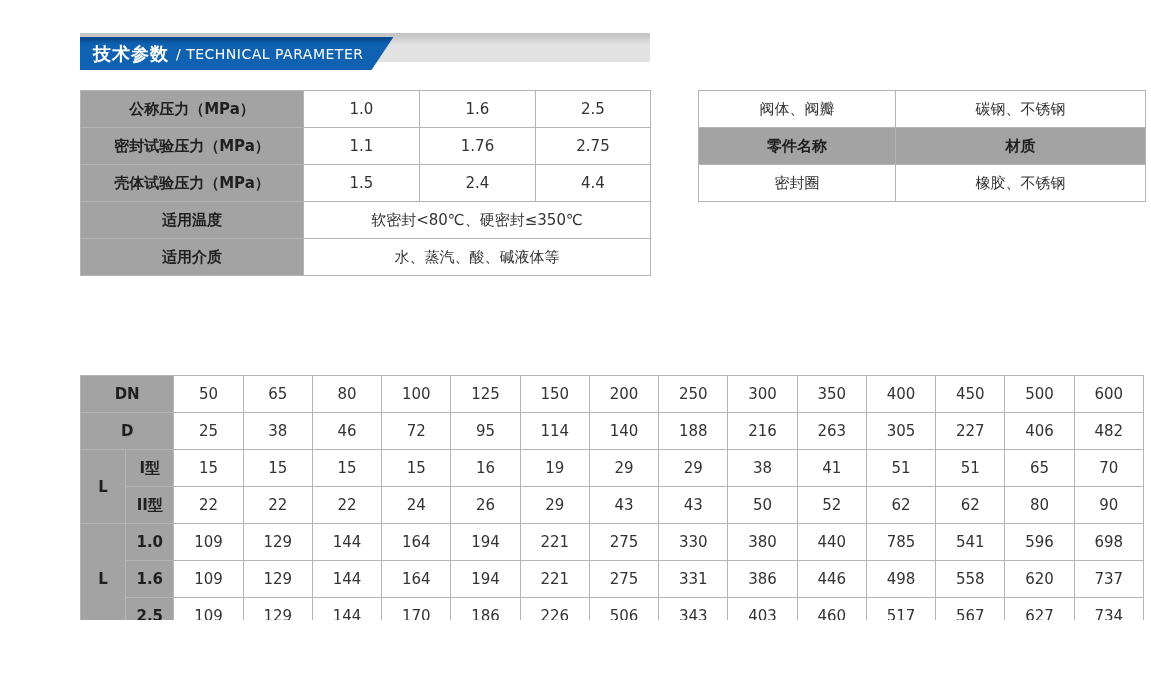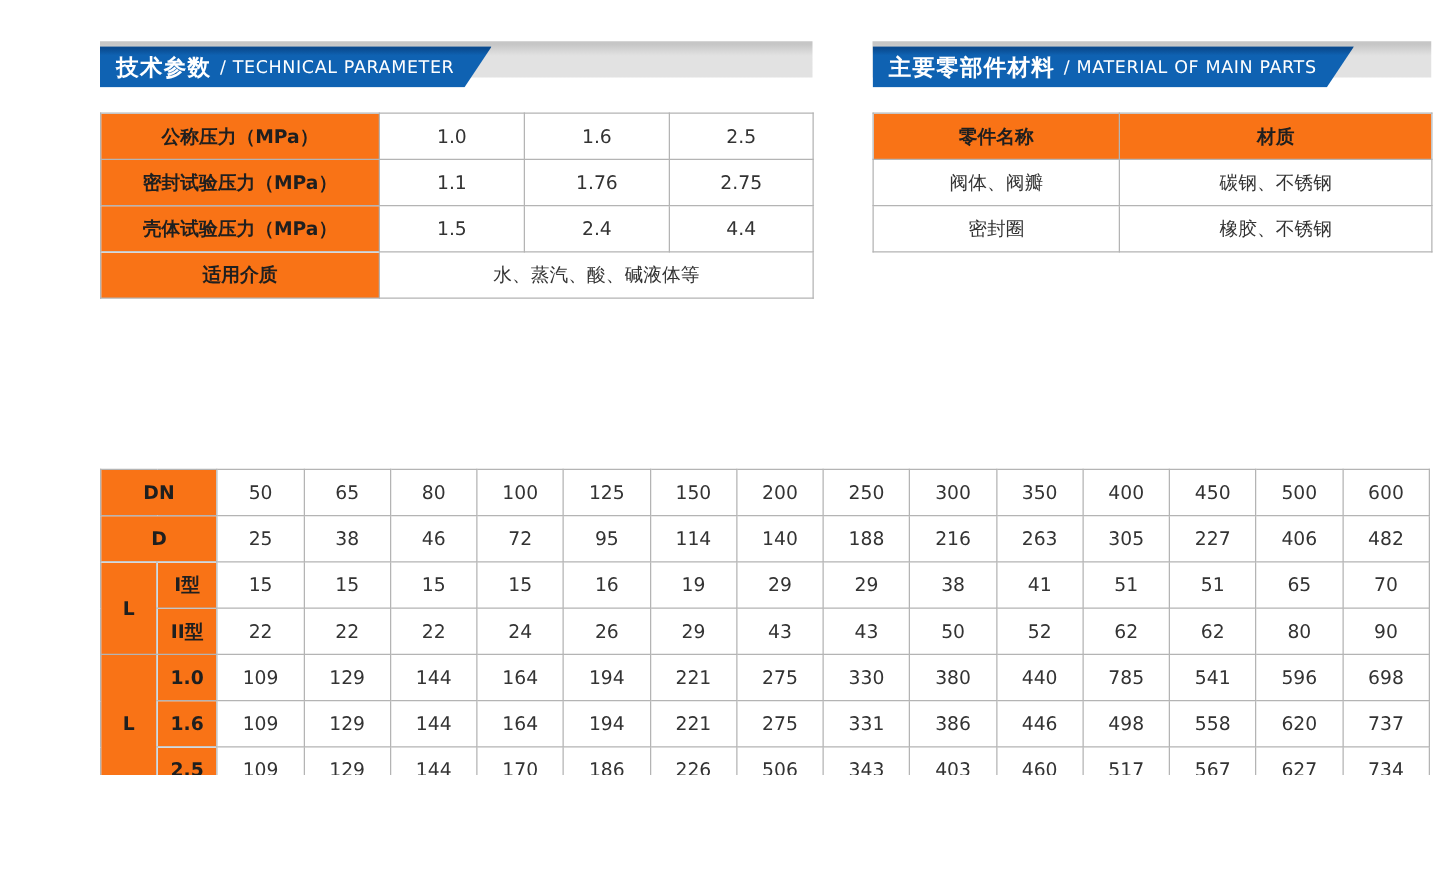--- a/index.html
+++ b/index.html
@@ -30,21 +30,21 @@
   
   table{border-collapse:collapse;table-layout:fixed;position:absolute;}
   th,td{
     border:1px solid #b4b4b4;
     text-align:center;vertical-align:middle;
     height:36px;padding:0 2px;
     font-size:15px;color:#333333;font-weight:400;
     font-family:"DejaVu Sans","Liberation Sans",sans-serif;
     overflow:hidden;white-space:nowrap;
   }
-  th{background:#f97316;font-weight:700;color:#1f1f1f;}
+  th{background:#a3a3a3;font-weight:700;color:#1f1f1f;}
   td{background:#ffffff;}
   #tech-table{left:40px;top:90px;width:570px;}
   #mat-table{left:658px;top:90px;width:447px;}
   #dim-table{left:40px;top:375px;width:1064px;}
   
   .footnote{
     position:absolute;left:43px;top:650px;
     font-size:15px;color:#a21caf;
   }
 </style>
@@ -54,27 +54,20 @@
 <div class="page">
 
   <div class="banner" style="left:40px;top:33px;width:570px">
     <div class="gray-strip"></div>
     <div class="blue-label">
       <span class="zh">技术参数</span>
       <span class="en">/ TECHNICAL PARAMETER</span>
     </div>
   </div>
 
-  <div class="banner" style="left:658px;top:33px;width:447px">
-    <div class="gray-strip"></div>
-    <div class="blue-label">
-      <span class="zh">主要零部件材料</span>
-      <span class="en">/ MATERIAL OF MAIN PARTS</span>
-    </div>
-  </div>
 
 
   <table id="tech-table">
     <colgroup>
       <col style="width:223px">
         <col style="width:116px">
         <col style="width:116px">
         <col style="width:115px">
     </colgroup>
     <tbody>
@@ -90,39 +83,43 @@
           <td>1.76</td>
           <td>2.75</td>
         </tr>
         <tr>
           <th>壳体试验压力（MPa）</th>
           <td>1.5</td>
           <td>2.4</td>
           <td>4.4</td>
         </tr>
         <tr>
+          <th>适用温度</th>
+          <td colspan="3">软密封&lt;80℃、硬密封≤350℃</td>
+        </tr>
+        <tr>
           <th>适用介质</th>
           <td colspan="3">水、蒸汽、酸、碱液体等</td>
         </tr>
       </tbody>
   </table>
 
   <table id="mat-table">
     <colgroup>
       <col style="width:197px">
         <col style="width:250px">
     </colgroup>
     <tbody>
         <tr>
+          <td>阀体、阀瓣</td>
+          <td>碳钢、不锈钢</td>
+        </tr>
+        <tr>
           <th>零件名称</th>
           <th>材质</th>
-        </tr>
-        <tr>
-          <td>阀体、阀瓣</td>
-          <td>碳钢、不锈钢</td>
         </tr>
         <tr>
           <td>密封圈</td>
           <td>橡胶、不锈钢</td>
         </tr>
       </tbody>
   </table>
 
   <table id="dim-table">
     <colgroup>

